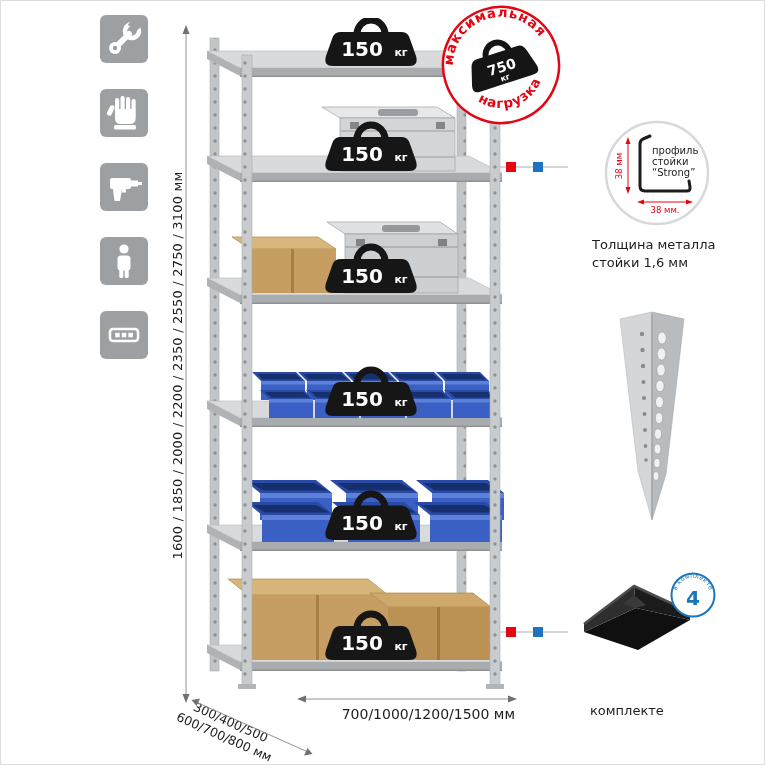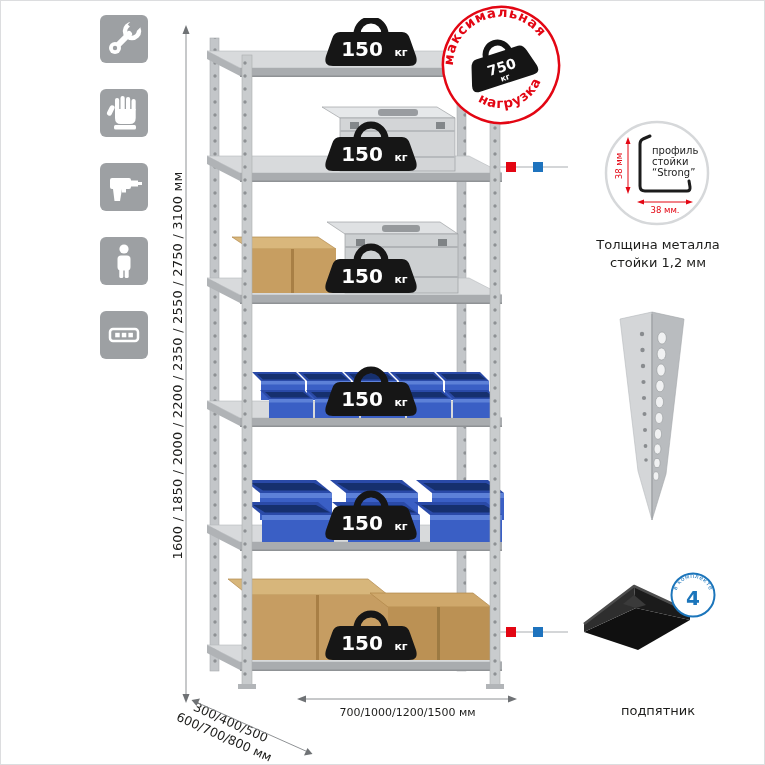--- a/index.html
+++ b/index.html
@@ -10,37 +10,37 @@
 
   
   .tiles{left:100px;top:15px;display:flex;flex-direction:column;gap:26px}
   .tile{width:48px;height:48px;border-radius:6px;background:#9da0a3;display:flex;align-items:center;justify-content:center}
 
   
   .hlabel{left:-123px;top:358px;width:600px;text-align:center;font-size:13px;white-space:nowrap;
           transform:rotate(-90deg);transform-origin:center;letter-spacing:.2px}
   .depthlabel{left:140px;top:714px;width:175px;text-align:center;font-size:12.5px;line-height:1.25;
           transform:rotate(24deg);transform-origin:center}
-  .widthlabel{left:300px;top:706px;width:215px;text-align:center;font-size:11px}
+  .widthlabel{left:300px;top:706px;width:215px;text-align:right;font-size:14px}
 
   
   .wb-h{fill:none;stroke:#161616;stroke-width:7}
   .wb-b{fill:#161616}
   .wb-num{font-size:20px;font-weight:bold;fill:#fff;text-anchor:middle}
   .wb-unit{font-size:11px;font-weight:bold;fill:#fff;text-anchor:middle}
 
   
   .stamp-txt{font-size:13.5px;font-weight:bold;fill:#e30613;letter-spacing:.8px}
   .stamp-num{font-size:14px;font-weight:bold;fill:#fff;text-anchor:middle}
   .stamp-unit{font-size:8px;font-weight:bold;fill:#fff;text-anchor:middle}
 
   
   .pdim{font-size:8.5px;fill:#e30613}
   .plabel{font-size:10px;fill:#1c1c1c}
-  .cap{font-size:13px;text-align:center;line-height:1.38}
+  .cap{font-size:13px;text-align:left;line-height:1.38}
 
   
   .badge-arc{font-size:6px;fill:#1b75bb;letter-spacing:.4px}
   .badge-num{font-size:20px;font-weight:bold;fill:#1b75bb;text-anchor:middle}
 </style>
 </head>
 <body>
 
 <div class="abs frame"></div>
 
@@ -301,21 +301,21 @@
   <polygon points="35,84 42,81.5 42,86.5" fill="#e30613"></polygon>
   <polygon points="91,84 84,81.5 84,86.5" fill="#e30613"></polygon>
   <text x="63" y="95" class="pdim" text-anchor="middle">38 мм.</text>
   <text x="50" y="36" class="plabel">профиль</text>
   <text x="50" y="47" class="plabel">стойки</text>
   <text x="50" y="58" class="plabel">“Strong”</text>
 </svg>
 
 <div class="abs cap" style="left:592px;top:236px;width:132px">
   <div>Толщина металла</div>
-  <div>стойки 1,2 мм</div>
+  <div>стойки 1,6 мм</div>
 </div>
 
 <svg class="abs" style="left:604px;top:306px" width="100" height="222" viewBox="0 0 100 222">
   <polygon points="48,6 80,13 48,22 16,13" fill="#e8eaec"></polygon>
   <polygon points="48,6 16,13 34,165 48,214" fill="#d4d6d8" stroke="#b7babd" stroke-width="0.6"></polygon>
   <polygon points="48,6 80,13 62,168 48,214" fill="#b9bcbf" stroke="#a3a6a9" stroke-width="0.6"></polygon>
   <line x1="48" y1="8" x2="48" y2="212" stroke="#9b9ea1" stroke-width="1"></line>
   <g fill="#f0f1f2" stroke="#8d9093" stroke-width="0.5">
     <ellipse cx="58" cy="32" rx="4.3" ry="6"></ellipse>
     <ellipse cx="57.5" cy="48" rx="4.3" ry="6"></ellipse>
@@ -352,21 +352,21 @@
 <svg class="abs" style="left:668px;top:570px" width="50" height="50" viewBox="0 0 50 50">
   <defs>
       <path id="bArc" d="M 8,25 A 17,17 0 0 1 42,25"></path>
     </defs>
   <circle cx="25" cy="25" r="21.5" fill="#fff" stroke="#1b75bb" stroke-width="2"></circle>
   <text class="badge-arc"><textPath href="#bArc" startOffset="50%" text-anchor="middle">в комплекте</textPath></text>
   <text x="25" y="35" class="badge-num">4</text>
 </svg>
 
 <div class="abs cap" style="left:590px;top:702px;width:136px">
-  <div>подпятник</div>
+  <div>комплекте</div>
 </div>
 
 <div class="abs depthlabel">
   <div>300/400/500</div>
   <div>600/700/800 мм</div>
 </div>
 <div class="abs widthlabel">700/1000/1200/1500 мм</div>
 
 <svg class="abs" style="left:0;top:0;pointer-events:none" width="765" height="765" viewBox="0 0 765 765">
 

